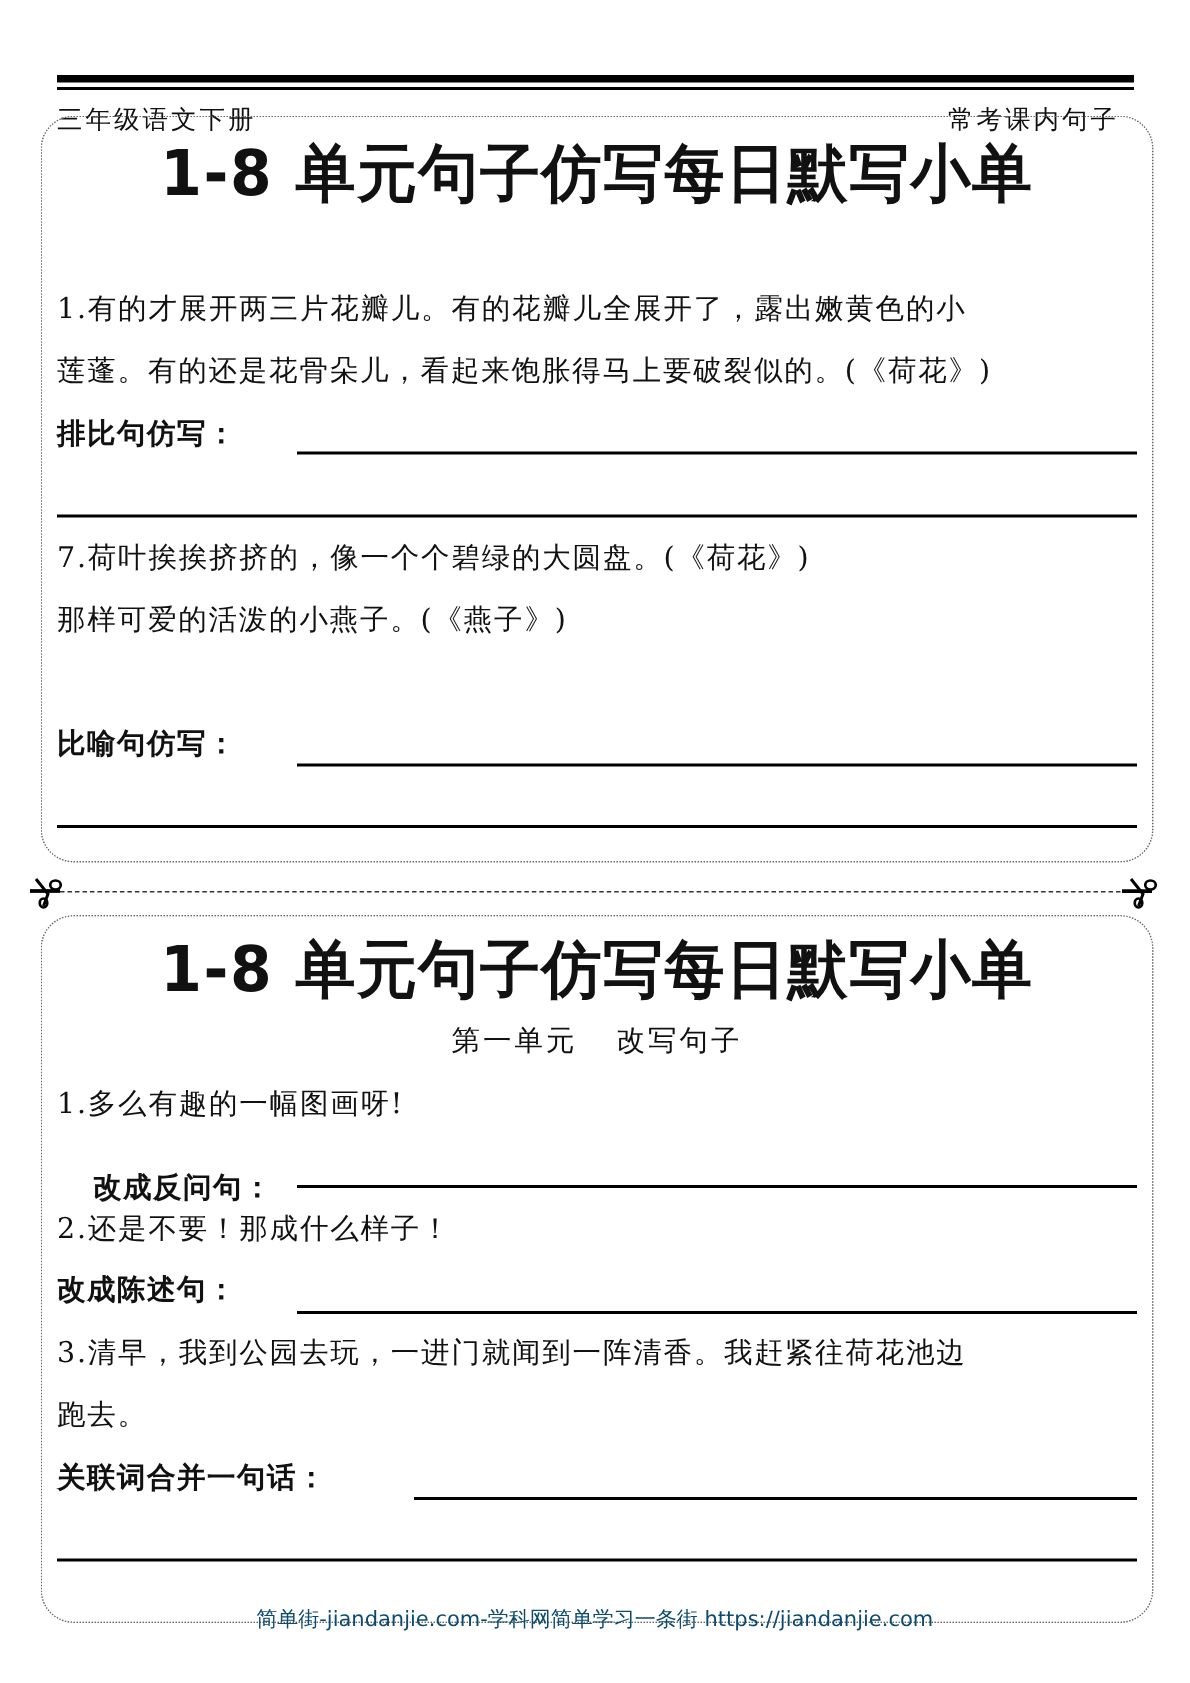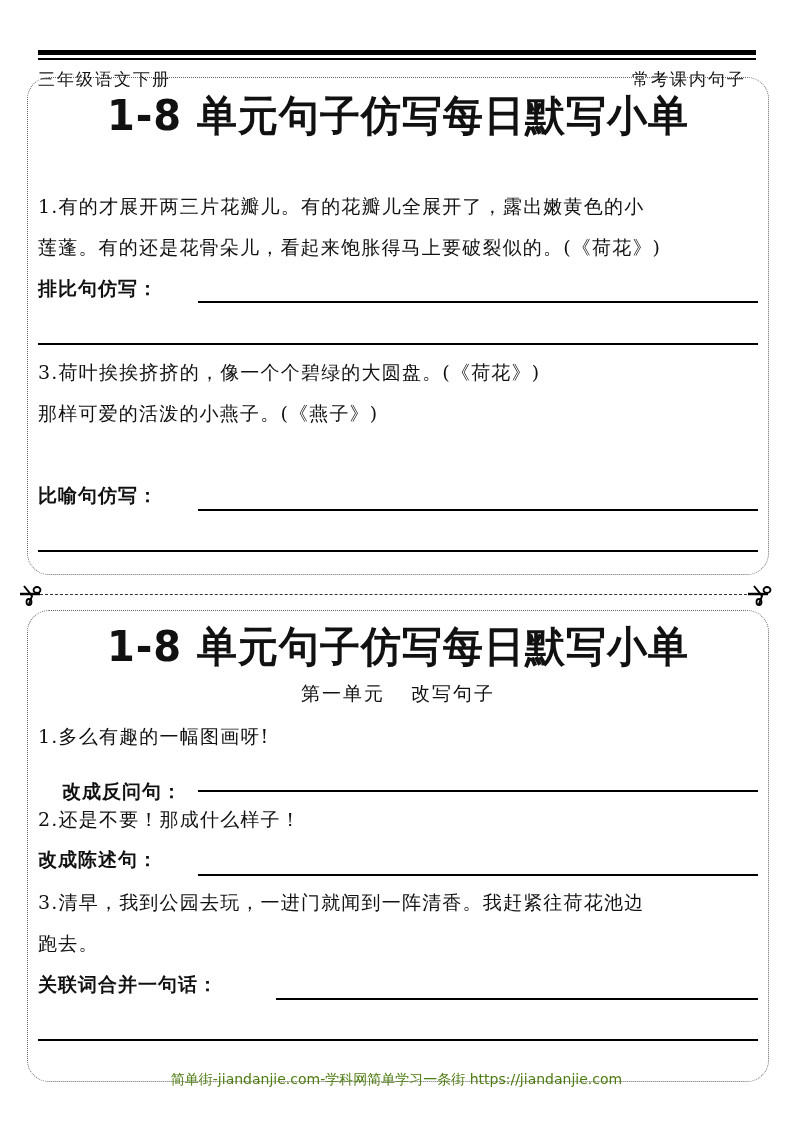--- a/index.html
+++ b/index.html
@@ -22,21 +22,21 @@
 
     .para { position: absolute; left: 10px; width: 722px; font-size: 19px; line-height: 41px; letter-spacing: 1.2px; }
     .prompt { position: absolute; left: 10px; font-family: Liberation Serif, serif; font-weight: bold; font-size: 19px; letter-spacing: 1px; }
     .line { position: absolute; height: 1.6px; background: #000; }
 
     .cutline { position: absolute; left: 40px; top: 594px; width: 712px; border-top: 1.5px dashed #333; }
     .scissors { position: absolute; top: 582px; width: 26px; height: 24px; }
     .scissors.left { left: 18px; }
     .scissors.right { left: 748px; }
 
-    .watermark { position: absolute; left: 0; top: 1071px; width: 100%; text-align: center; font-family: "DejaVu Sans", sans-serif; font-size: 14px; color: #4d7c0f; }
+    .watermark { position: absolute; left: 0; top: 1071px; width: 100%; text-align: center; font-family: "DejaVu Sans", sans-serif; font-size: 14px; color: #0c4a6e; }
   </style>
 </head>
 <body>
 
 <div class="header">
   <span class="left">三年级语文下册</span>
   <span class="right">常考课内句子</span>
 </div>
 <div class="rule-thick"></div>
 <div class="rule-thin"></div>
@@ -46,21 +46,21 @@
 
   <div class="para" style="top:108px;">
     <div>1.有的才展开两三片花瓣儿。有的花瓣儿全展开了，露出嫩黄色的小</div>
     <div>莲蓬。有的还是花骨朵儿，看起来饱胀得马上要破裂似的。(《荷花》)</div>
   </div>
   <div class="prompt" style="top:198px;">排比句仿写：</div>
   <div class="line" style="left:170px; width:560px; top:223px;"></div>
   <div class="line" style="left:10px; width:720px; top:265px;"></div>
 
   <div class="para" style="top:274px;">
-    <div>3.荷叶挨挨挤挤的，像一个个碧绿的大圆盘。(《荷花》)</div>
+    <div>7.荷叶挨挨挤挤的，像一个个碧绿的大圆盘。(《荷花》)</div>
     <div>那样可爱的活泼的小燕子。(《燕子》)</div>
   </div>
   <div class="prompt" style="top:405px;">比喻句仿写：</div>
   <div class="line" style="left:170px; width:560px; top:431px;"></div>
   <div class="line" style="left:10px; width:720px; top:472px;"></div>
 </div>
 
 <div class="cutline"></div>
 <svg class="scissors left" viewBox="0 0 26 24">
   <path d="M2 12 L22 12" stroke="#000" stroke-width="2.5"></path>

